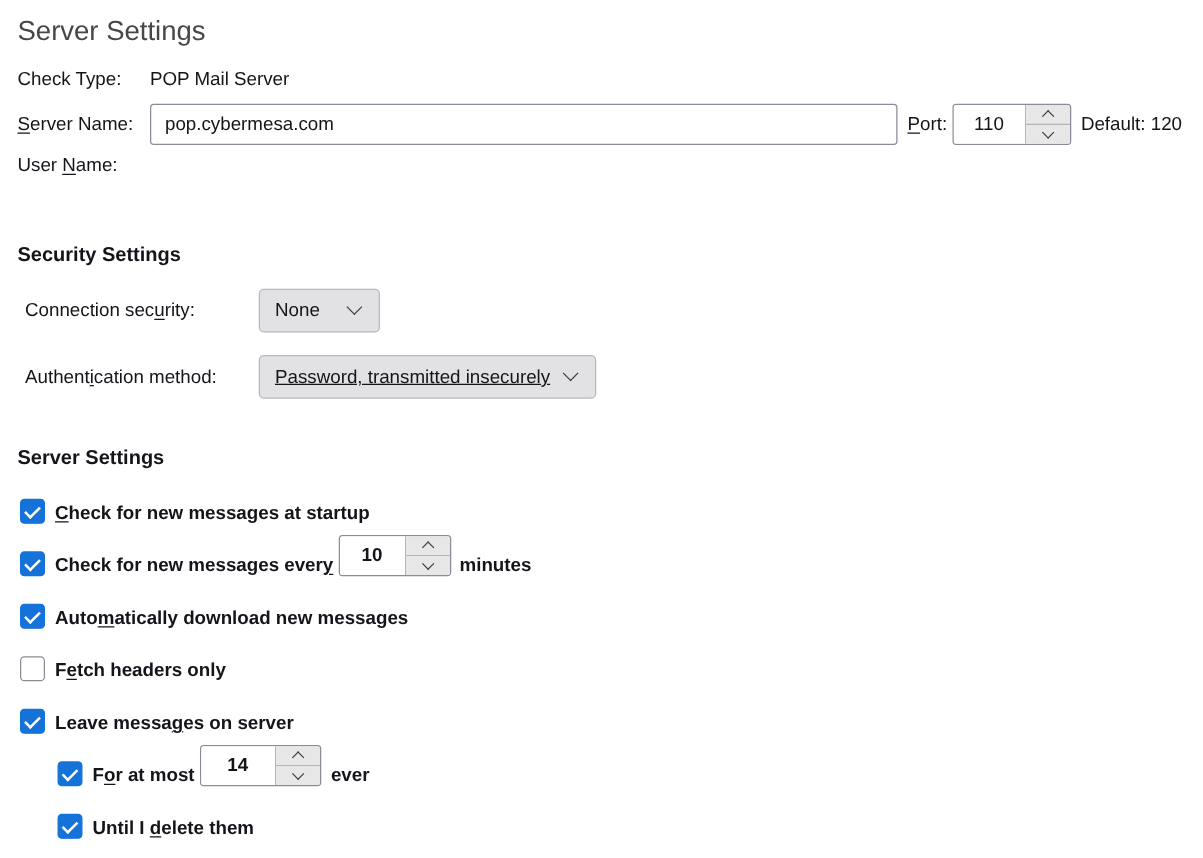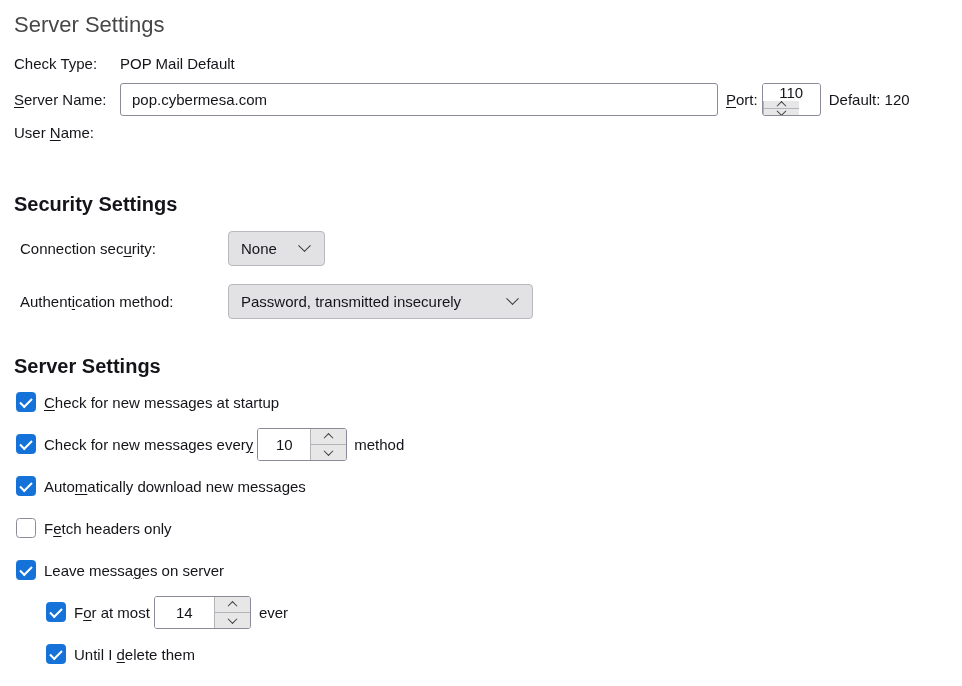--- a/index.html
+++ b/index.html
@@ -13,21 +13,21 @@
     padding: 12px 14px;
     overflow: hidden;
   }
   u { text-decoration: underline; text-decoration-thickness: 1px; text-underline-offset: 2px; }
 
   h1.page-title {
     font-size: 22px; font-weight: 400; color: #474749;
     margin: 0 0 15px 0; line-height: 26px;
   }
   h2.section-heading {
-    font-size: 20px; font-weight: 700; color: #15141a;
+    font-size: 16px; font-weight: 700; color: #15141a;
     line-height: 19px; margin: 0;
   }
   h2.security-heading { margin: 54px 0 17px 0; }
   h2.server-sub-heading { margin: 38px 0 9px 0; }
 
   .form-row { display: flex; align-items: center; margin-bottom: 8px; }
   .type-row { margin-bottom: 9px; line-height: 21px; }
   .form-label { width: 106px; flex: none; }
 
   .text-input {
@@ -57,32 +57,32 @@
   .spin-btn { flex: 1; background: #e7e7e8; display: flex; align-items: center; justify-content: center; cursor: default; }
   .spin-btn.up { border-bottom: 1px solid #b4b4b8; }
 
   .chev { display: inline-block; border: solid #3c3c41; }
   .chev.small { width: 7px; height: 7px; border-width: 0 1.5px 1.5px 0; }
   .chev.small.up { transform: rotate(-135deg) translate(-1px,-1px); }
   .chev.small.down { transform: rotate(45deg) translate(-1px,-1px); }
   .chev.big { width: 9px; height: 9px; border-width: 0 1.6px 1.6px 0; transform: rotate(45deg) translate(-2px,-2px); }
 
   
-  .sec-row { display: flex; align-items: center; margin-bottom: 18px; padding-left: 6px; gap: 21px; }
+  .sec-row { display: flex; align-items: center; margin-bottom: 18px; padding-left: 6px; }
   .sec-label { width: 187px; flex: none; }
   .dropdown {
     display: inline-flex; align-items: center; justify-content: space-between;
     height: 35px; background: #e2e2e4; border: 1px solid #b8b8be; border-radius: 4px;
     padding: 0 15px 0 12px; cursor: default; flex: none;
   }
   .dropdown.conn { width: 97px; text-align: right; }
-  .dropdown.auth { width: 305px; }
+  .dropdown.auth { width: 270px; text-decoration: underline; }
 
   
-  .check-row { display: flex; align-items: center; height: 34px; margin-bottom: 8px; padding-left: 2px; }
+  .check-row { display: flex; align-items: flex-end; height: 34px; margin-bottom: 8px; padding-left: 2px; font-weight: bold; }
   .check-row.sub { margin-left: 30px; }
   .checkbox {
     width: 20px; height: 20px; flex: none; margin-right: 8px;
     border: 1px solid #8b8b99; border-radius: 3.5px; background: #fff;
   }
   .checkbox.checked { background: #1572d9; border-color: #1572d9; }
   .checkbox.checked::after {
     content: ""; display: block; width: 10px; height: 5px;
     border-left: 2px solid #fff; border-bottom: 2px solid #fff;
     transform: rotate(-45deg); margin: 5px auto 0 auto;
@@ -92,28 +92,28 @@
 </style>
 </head>
 <body>
 
 <div class="page">
 
   <h1 class="page-title">Server Settings</h1>
 
   <div class="form-row type-row">
     <span class="form-label">Check Type:</span>
-    <span>POP Mail Default</span>
+    <span>POP Mail Server</span>
   </div>
 
   <div class="form-row">
     <span class="form-label"><u>S</u>erver Name:</span>
     <input class="text-input" type="text" value="pop.cybermesa.com" style="">
     <span class="port-label"><u>P</u>ort:</span>
-    <div class="numberbox" style="margin-left:4px;flex-direction:column;">
+    <div class="numberbox" style="margin-left:4px;">
       <input class="numfield w-port" type="text" value="110" style="">
       <div class="spin">
         <div class="spin-btn up">
           <span class="chev small up"></span>
         </div>
         <div class="spin-btn">
           <span class="chev small down"></span>
         </div>
       </div>
     </div>
@@ -156,21 +156,21 @@
       <input class="numfield w-minutes" type="text" value="10" style="">
       <div class="spin">
         <div class="spin-btn up">
           <span class="chev small up"></span>
         </div>
         <div class="spin-btn">
           <span class="chev small down"></span>
         </div>
       </div>
     </div>
-    <span>method</span>
+    <span>minutes</span>
   </div>
 
   <div class="check-row">
     <span class="checkbox checked"></span>
     <span>Auto<u>m</u>atically download new messages</span>
   </div>
 
   <div class="check-row">
     <span class="checkbox"></span>
     <span>F<u>e</u>tch headers only</span>

